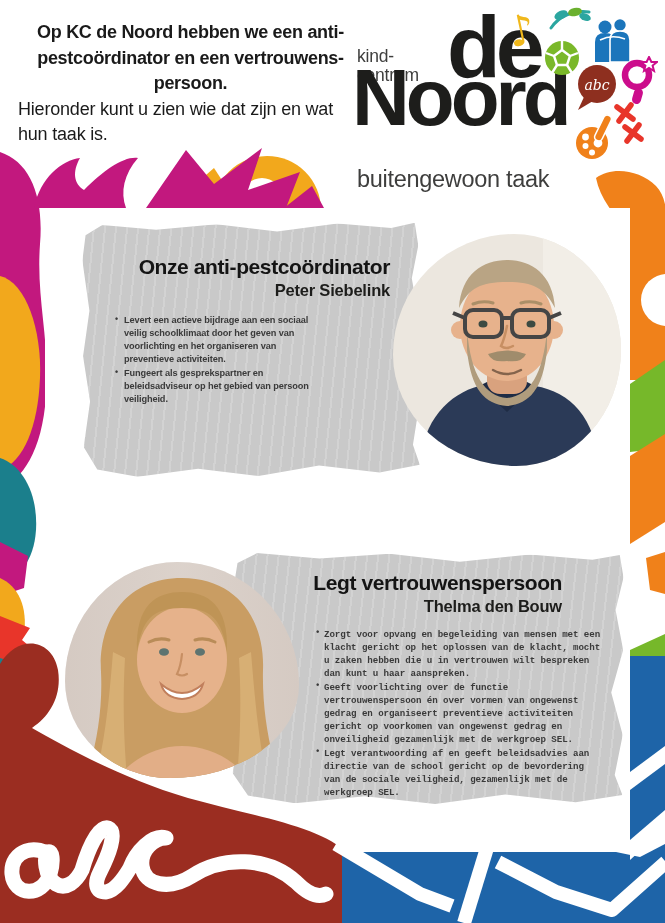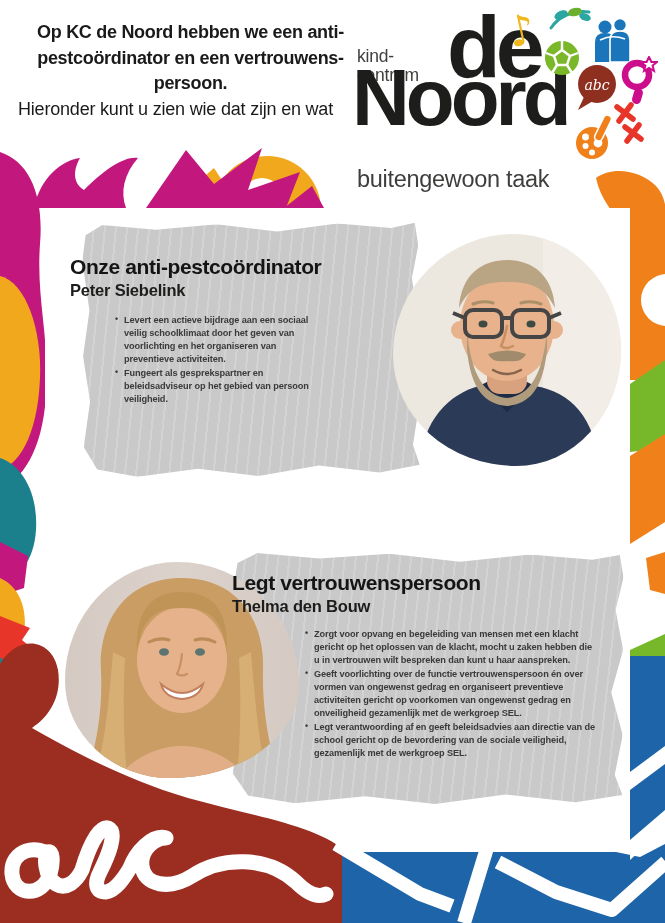--- a/index.html
+++ b/index.html
@@ -42,33 +42,33 @@
   .chalk2{left:188px;top:346px;width:390px;height:250px;transform:rotate(.3deg);}
 
   
   .blob{position:absolute;overflow:hidden;z-index:3;}
   .blob-peter{left:348px;top:26px;width:228px;height:232px;
               border-radius:53% 47% 46% 54% / 52% 50% 50% 48%;}
   .blob-thelma{left:20px;top:354px;width:234px;height:216px;
                border-radius:48% 52% 55% 45% / 55% 57% 43% 45%;}
 
   
-  .sec-head{position:absolute;text-align:left;z-index:4;}
+  .sec-head{position:absolute;text-align:right;z-index:4;}
   .sec-head .t{font-size:21px;font-weight:bold;letter-spacing:-0.4px;color:#141414;line-height:25px;}
   .sec-head .n{font-size:16.5px;font-weight:bold;letter-spacing:-0.2px;color:#1d1d1b;line-height:22px;}
   .head1{right:240px;top:46px;width:320px;}
   .head2{right:68px;top:362px;width:330px;}
 
   
   .bl{position:absolute;margin:0;padding:0;list-style:none;z-index:4;}
   .bl li{position:relative;padding-left:9px;font-size:9.2px;line-height:13px;
          font-weight:bold;color:#3a3a3a;letter-spacing:-0.1px;margin-bottom:1px;}
   .bl li::before{content:"•";position:absolute;left:0;top:-1px;font-size:9px;color:#3a3a3a;}
   .bl1{left:70px;top:106px;width:212px;}
-  .bl2{left:260px;top:420px;width:290px;}
+  .bl2{left:270px;top:420px;width:290px;font-family:Liberation Mono, monospace;}
 </style>
 </head>
 <body>
 
 <div class="page">
 
   <svg class="bg-layer" width="665" height="923" viewBox="0 0 665 923">
 
     <path fill="#c2187e" d="M0,152 C30,162 44,196 40,244 C36,300 50,338 46,396 C42,452 22,480 0,488 Z"></path>
     <path fill="#f2a81c" d="M0,276 C26,282 42,330 40,378 C38,426 24,462 0,470 Z"></path>
@@ -94,20 +94,21 @@
     <rect fill="#1e64a8" x="630" y="656" width="35" height="267"></rect>
     <polygon fill="#ffffff" points="630,772 665,746 665,764 630,790"></polygon>
     <polygon fill="#ffffff" points="630,840 665,810 665,828 630,860"></polygon>
   </svg>
 
   <div class="intro">
     <div class="b">Op KC de Noord hebben we een anti-</div>
     <div class="b">pestcoördinator en een vertrouwens-</div>
     <div class="b">persoon.</div>
     <div class="r">Hieronder kunt u zien wie dat zijn en wat</div>
+    <div class="r">hun taak is.</div>
   </div>
 
   <div class="logo">
     <div class="logo-kind">
       <div>kind-</div>
       <div>centrum</div>
     </div>
     <div class="logo-de">de</div>
     <div class="logo-noord">Noord</div>
     <div class="logo-tagline">buitengewoon taak</div>

